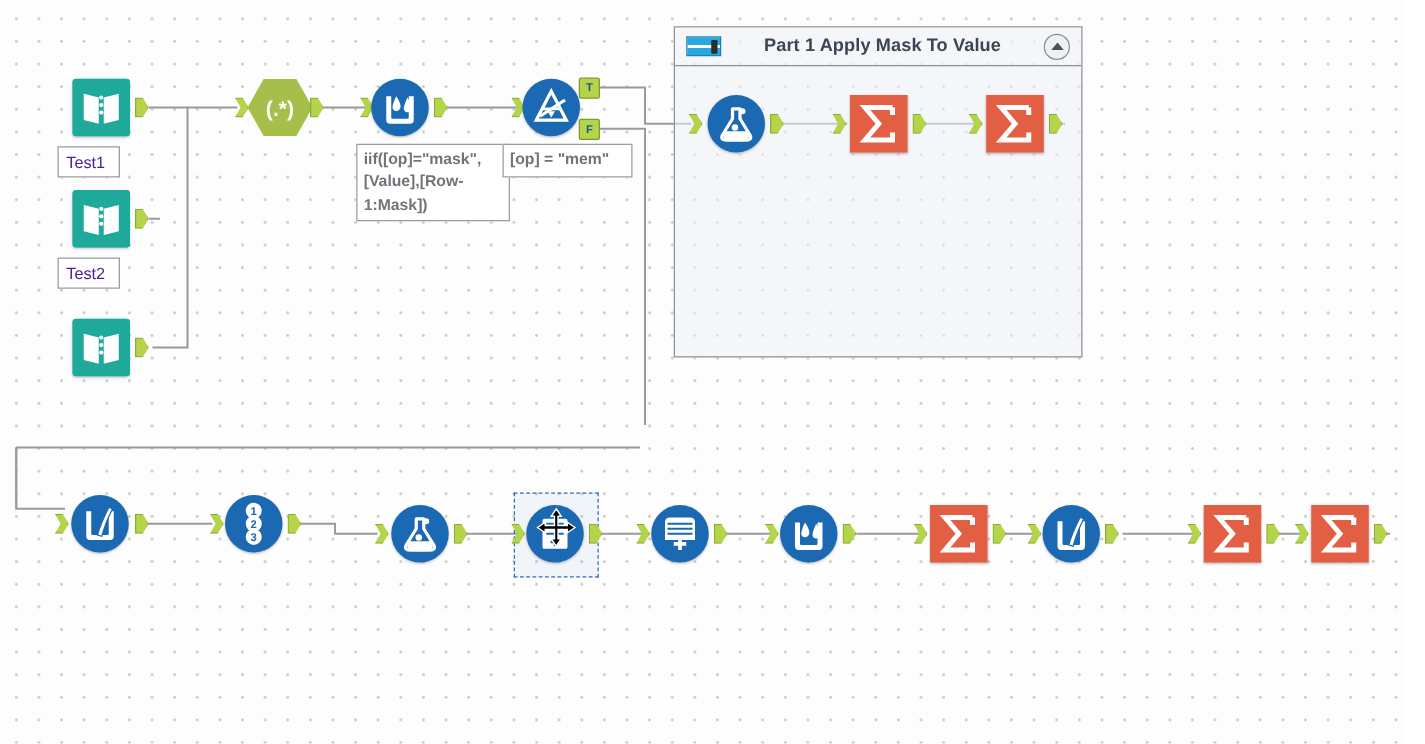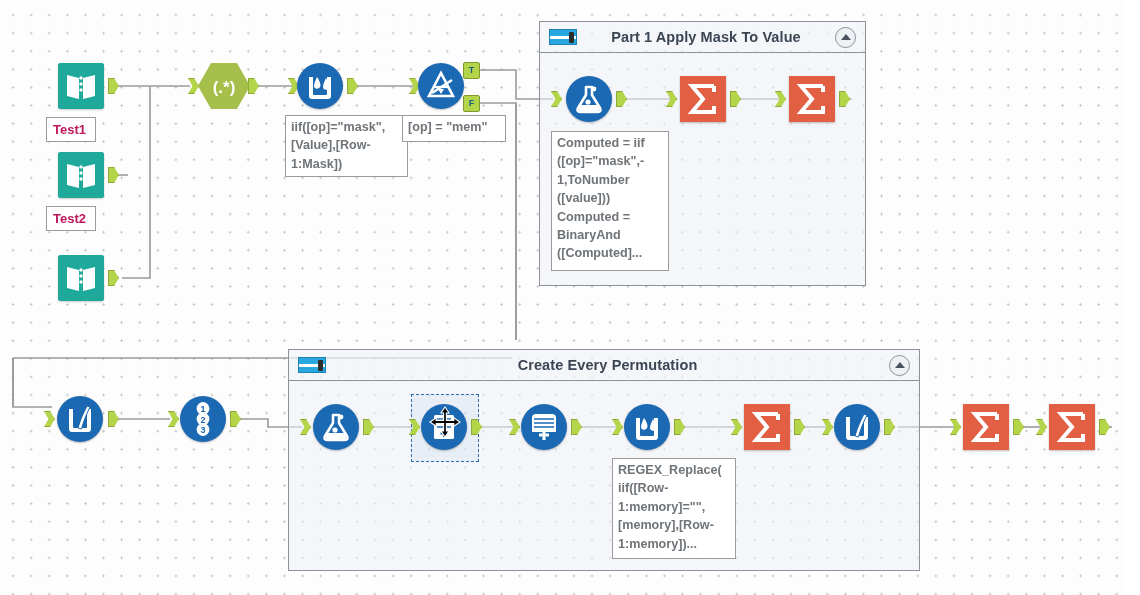--- a/index.html
+++ b/index.html
@@ -95,21 +95,21 @@
   .note{
     position:absolute;
     background:#ffffff;border:1px solid #9b9b9b;
     box-sizing:border-box;
     font-size:12.6px;line-height:18.4px;
     color:#6f7479;font-weight:bold;
     padding:2px 4px 3px 5px;
     white-space:pre-line;
     overflow:hidden;
   }
-  .note.label{font-weight:bold;color:#be185d;padding:2px 6px;}
+  .note.label{font-weight:normal;color:#4c1d95;padding:2px 6px;}
   
   .selbox{
     position:absolute;border:1px dashed #2f6fb5;box-sizing:border-box;
     background:rgba(100,150,210,0.08);
   }
   
   .tooltip{
     position:absolute;background:#ffffff;border:1px solid #8a8a8a;
     font-size:13.2px;color:#6f7479;font-weight:bold;
     padding:3px 8px 4px 8px;white-space:nowrap;
@@ -174,27 +174,20 @@
   </svg>
 
   <div class="tool-container" style="left:539px;top:21px;width:327px;height:265px;">
     <div class="tc-head">
       <div class="tc-icon"></div>
       <div class="tc-title">Part 1 Apply Mask To Value</div>
       <div class="tc-collapse"></div>
     </div>
   </div>
 
-  <div class="tool-container" style="left:288px;top:349px;width:632px;height:222px;">
-    <div class="tc-head">
-      <div class="tc-icon"></div>
-      <div class="tc-title">Create Every Permutation</div>
-      <div class="tc-collapse"></div>
-    </div>
-  </div>
 
   <div class="tool teal-tool" style="left:58px;top:63px;">
     <div class="glyph" style="border-radius:3px;">
       <svg viewBox="0 0 46 46">
         <rect x="0" y="0" width="46" height="46" rx="3" fill="#1fa99b"></rect>
         <path d="M9 12 L21 15 L21 36 L9 33 Z" fill="#ffffff"></path>
         <path d="M37 12 L25 15 L25 36 L37 33 Z" fill="#ffffff"></path>
         <circle cx="23" cy="15" r="1.7" fill="#ffffff"></circle>
         <circle cx="23" cy="21" r="1.7" fill="#ffffff"></circle>
         <circle cx="23" cy="27" r="1.7" fill="#ffffff"></circle>
@@ -274,27 +267,20 @@
   <div class="tool circle-tool" style="left:566px;top:76px;">
     <div class="glyph"></div>
     <svg viewBox="0 0 46 46">
       <path d="M20 11 L20 19 L12 32 Q10 36 15 36 L31 36 Q36 36 34 32 L26 19 L26 11 Z" fill="none" stroke="#ffffff" stroke-width="2.6" stroke-linejoin="round"></path>
       <path d="M14.5 29 L31.5 29 Q35 35 31 35.4 L15 35.4 Q11 35 14.5 29 Z" fill="#ffffff"></path>
       <circle cx="22" cy="26" r="2.6" fill="#ffffff"></circle>
       <circle cx="28" cy="13" r="2.4" fill="#ffffff"></circle>
     </svg>
   </div>
   <div class="anchor out" style="left:616px;top:91px;"></div>
-  <div class="note" style="left:551px;top:131px;width:118px;height:140px;">Computed = iif
-([op]="mask",-
-1,ToNumber
-([value]))
-Computed =
-BinaryAnd
-([Computed]...</div>
 
   <div class="anchor in" style="left:666px;top:91px;"></div>
   <div class="tool sq-tool" style="left:680px;top:76px;">
     <div class="glyph"></div>
     <svg viewBox="0 0 46 46">
       <path d="M34 10 L12 10 L23 23 L12 36 L34 36 L34 30" fill="none" stroke="#ffffff" stroke-width="4" stroke-linejoin="miter"></path>
       <path d="M34 10 L34 16" stroke="#ffffff" stroke-width="4"></path>
     </svg>
   </div>
   <div class="anchor out" style="left:730px;top:91px;"></div>
@@ -380,25 +366,20 @@
   <div class="anchor in" style="left:612px;top:419px;"></div>
   <div class="tool circle-tool" style="left:624px;top:404px;">
     <div class="glyph"></div>
     <svg viewBox="0 0 46 46">
       <path d="M12 14 L12 33 Q12 36 15 36 L31 36 Q34 36 34 33 L34 14 L30 14 L30 31 Q30 32 29 32 L17 32 Q16 32 16 31 L16 14 Z" fill="#ffffff"></path>
       <path d="M20 14 C20 14 17 20 17 23 C17 26 21 27 23 24 C25 21 20 14 20 14 Z" fill="#ffffff"></path>
       <path d="M29 15 C29 15 26 21 26 24 C26 27 30 28 32 25 C33 22 29 15 29 15 Z" fill="#ffffff"></path>
     </svg>
   </div>
   <div class="anchor out" style="left:674px;top:419px;"></div>
-  <div class="note" style="left:612px;top:458px;width:124px;height:101px;">REGEX_Replace(
-iif([Row-
-1:memory]="",
-[memory],[Row-
-1:memory])...</div>
 
   <div class="anchor in" style="left:731px;top:419px;"></div>
   <div class="tool sq-tool" style="left:744px;top:404px;">
     <div class="glyph"></div>
     <svg viewBox="0 0 46 46">
       <path d="M34 10 L12 10 L23 23 L12 36 L34 36 L34 30" fill="none" stroke="#ffffff" stroke-width="4" stroke-linejoin="miter"></path>
       <path d="M34 10 L34 16" stroke="#ffffff" stroke-width="4"></path>
     </svg>
   </div>
   <div class="anchor out" style="left:794px;top:419px;"></div>

